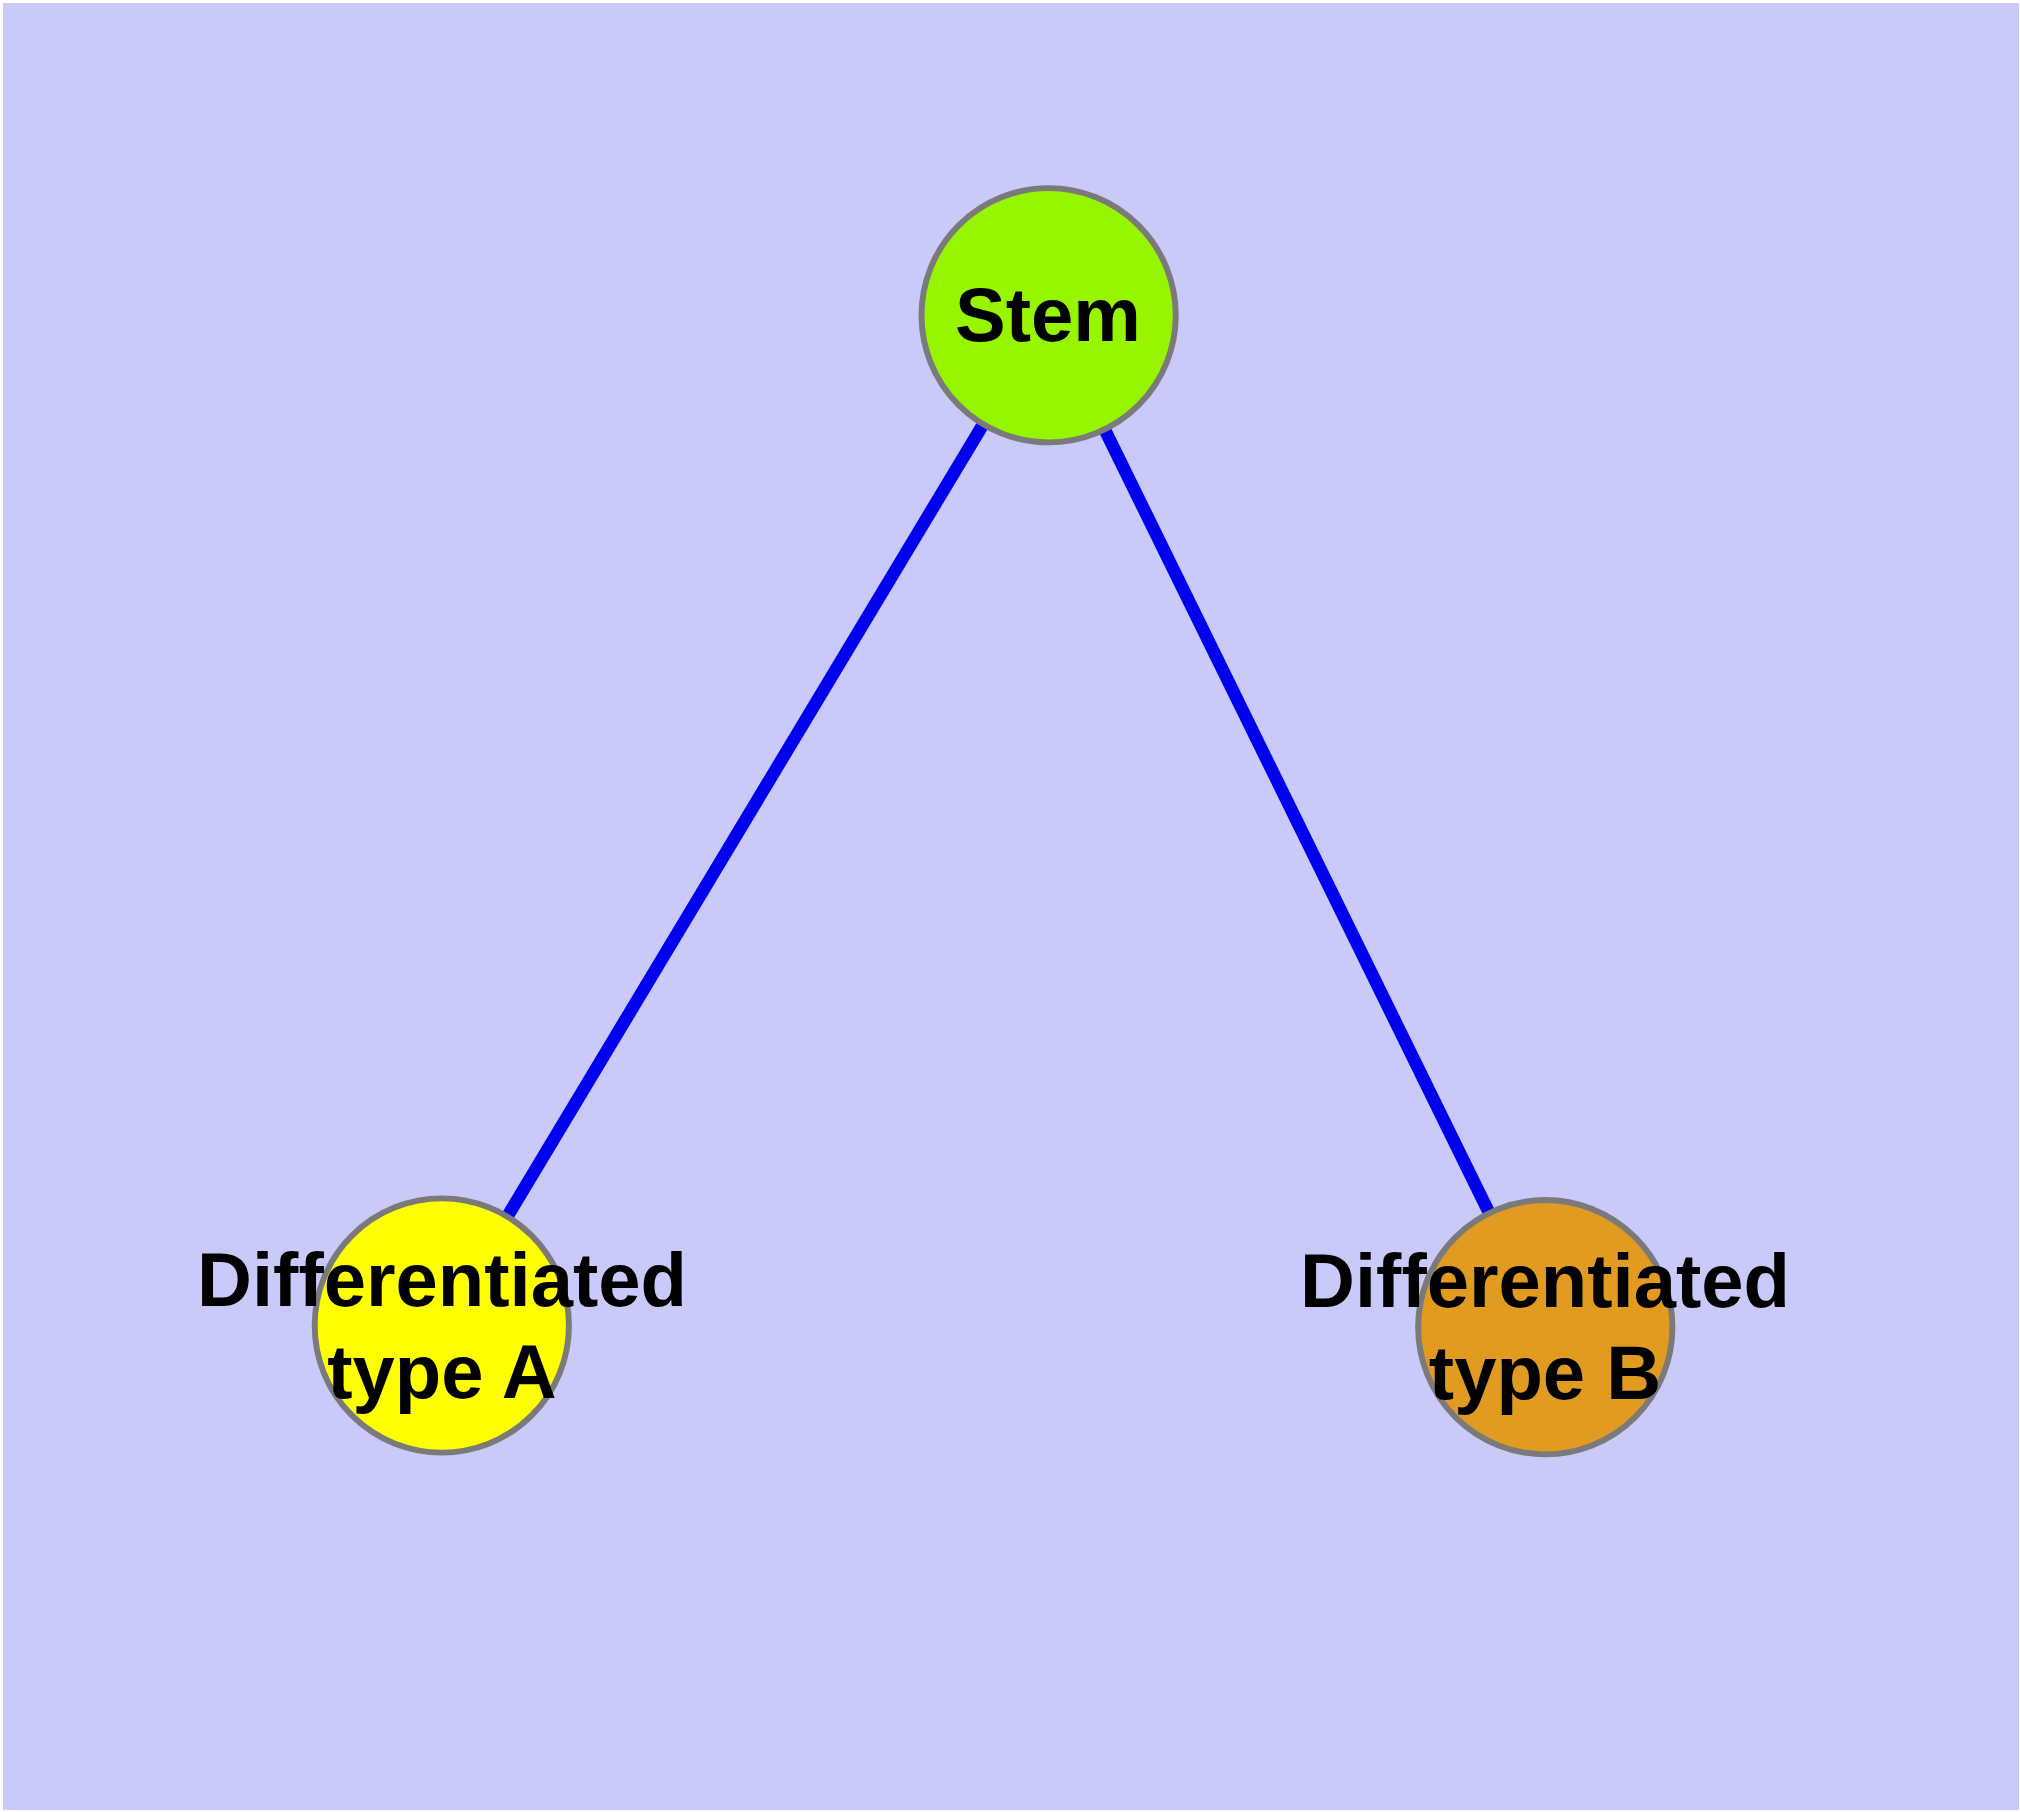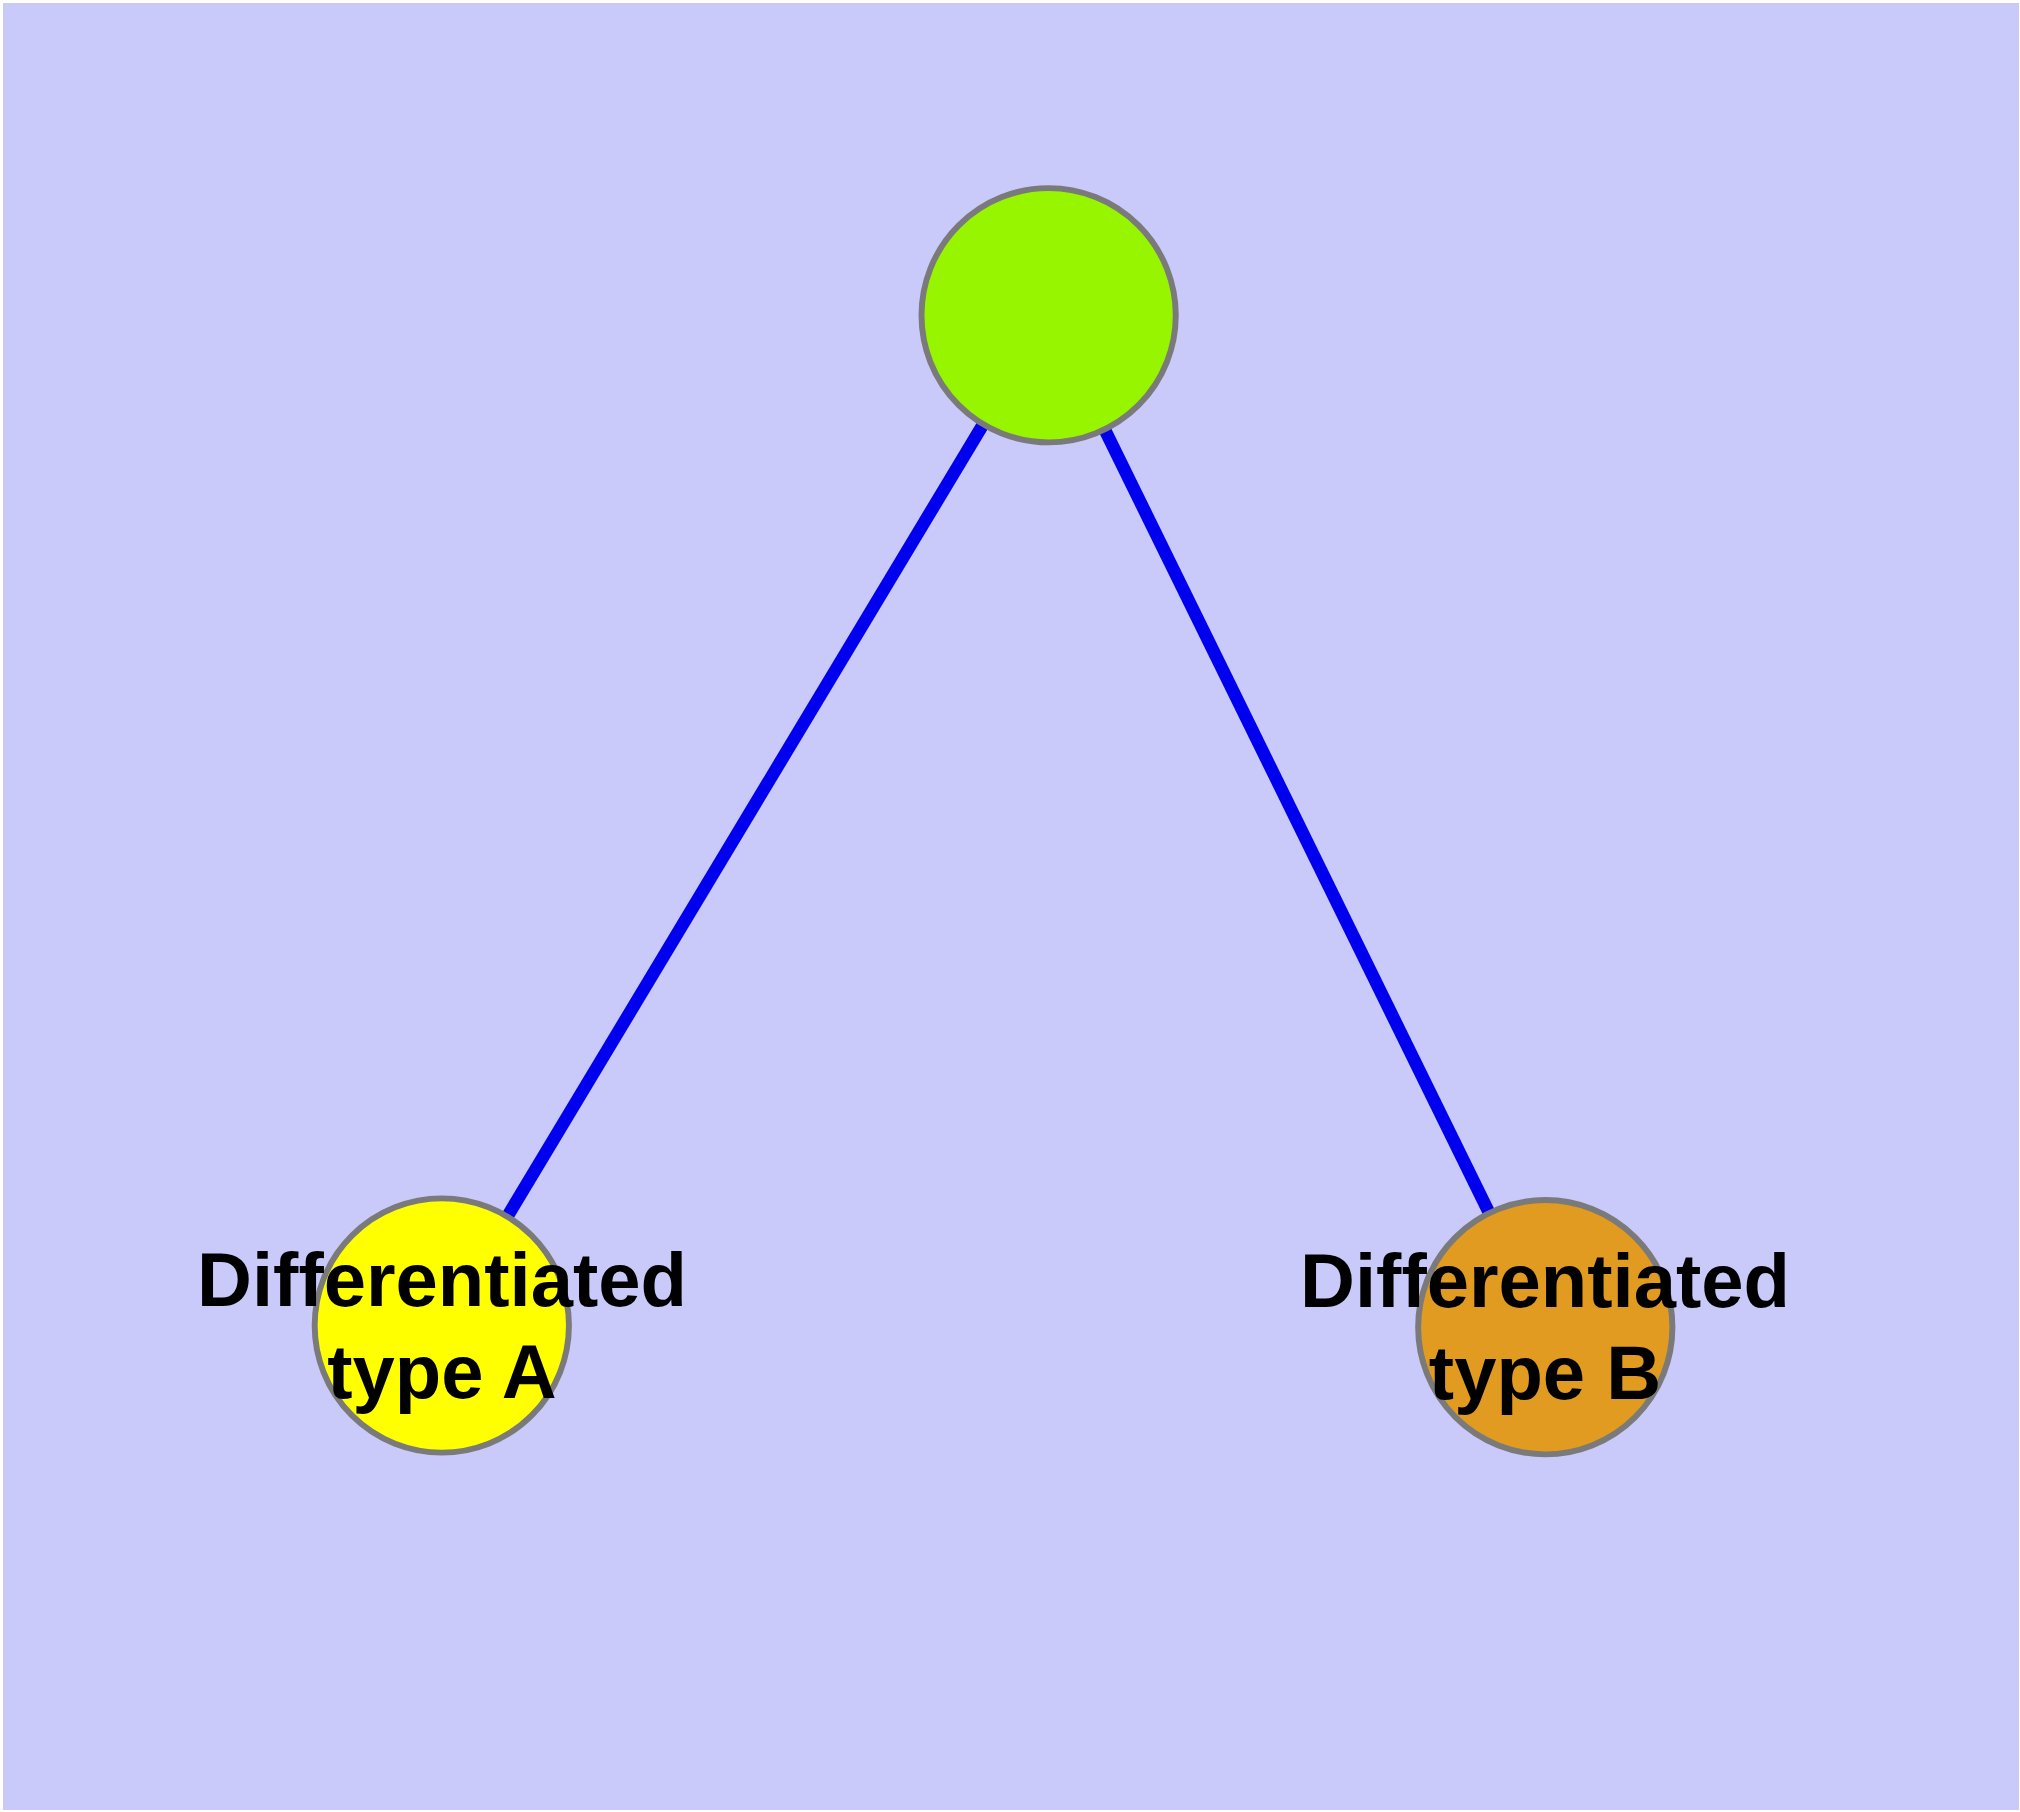--- a/index.html
+++ b/index.html
@@ -50,18 +50,19 @@
   <div class="plot-bg" style="background: rgb(201, 201, 250);"></div>
 
   <svg class="graph-layer" xmlns="http://www.w3.org/2000/svg" viewBox="0 0 2384 2138" width="2021" height="1812">
     <line x1="1237" y1="372" x2="521" y2="1564" stroke="#0000ee" stroke-width="15"></line>
     <line x1="1237" y1="372" x2="1823" y2="1566" stroke="#0000ee" stroke-width="15"></line>
     <circle cx="1237" cy="372" r="150" fill="#98f500" stroke="#7a7a7a" stroke-width="7"></circle>
     <circle cx="521" cy="1564" r="150" fill="#ffff00" stroke="#7a7a7a" stroke-width="7"></circle>
     <circle cx="1823" cy="1566" r="150" fill="#e09b20" stroke="#7a7a7a" stroke-width="7"></circle>
   </svg>
 
+  <div class="node-label" style="left: 1048px; top: 315px; color: rgb(0, 0, 0);">Stem</div>
   <div class="node-label" style="left: 442px; top: 1326px; color: rgb(0, 0, 0);">Differentiated
 type A</div>
   <div class="node-label" style="left: 1545px; top: 1327px; color: rgb(0, 0, 0);">Differentiated
 type B</div>
 </div>
 
 
 </body></html>

